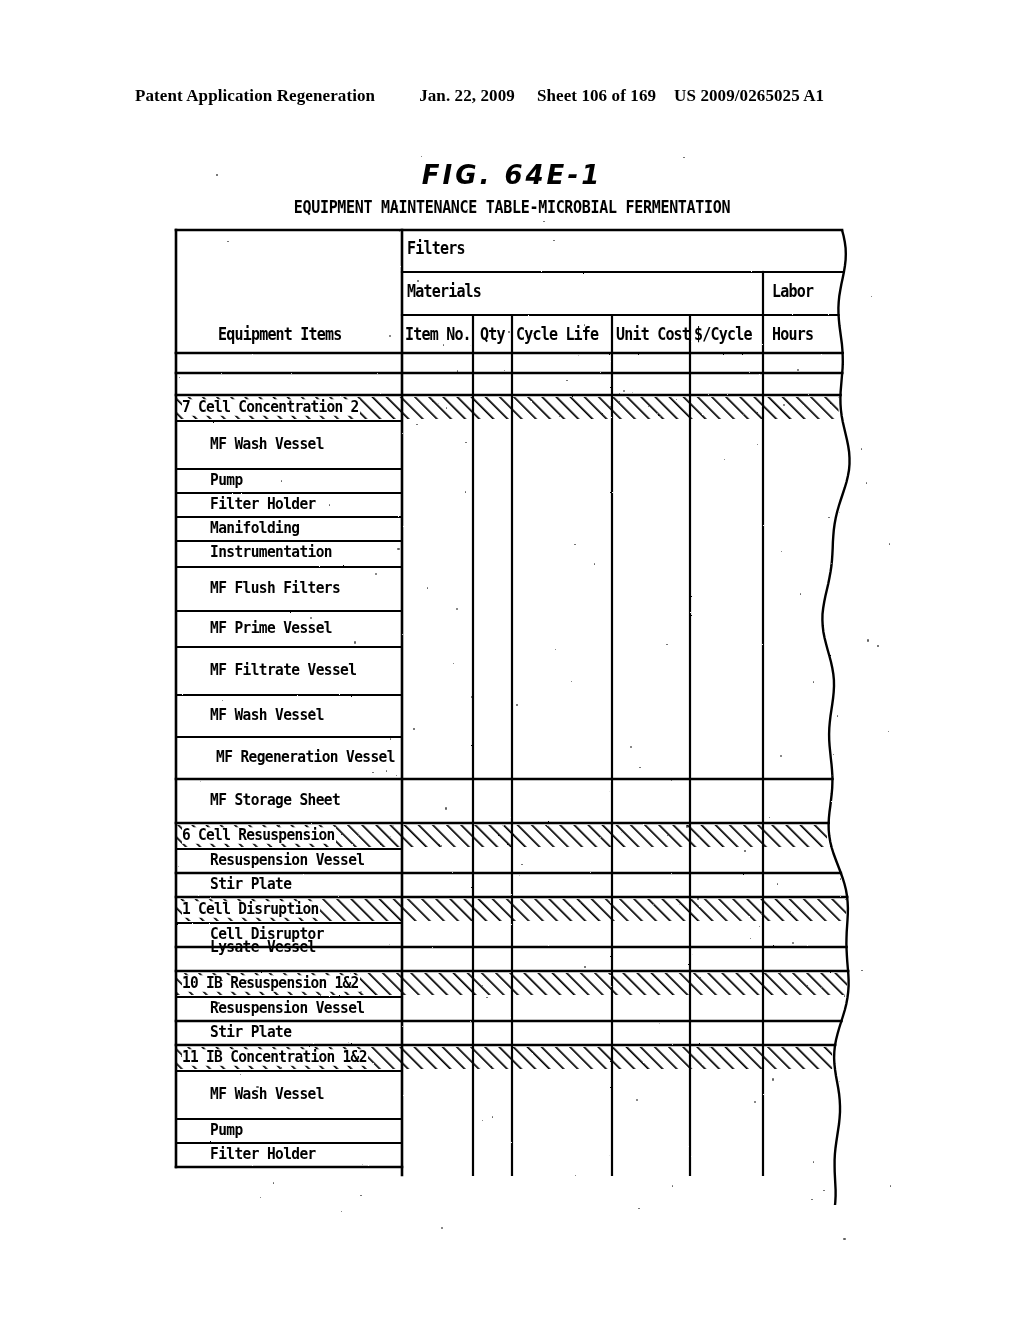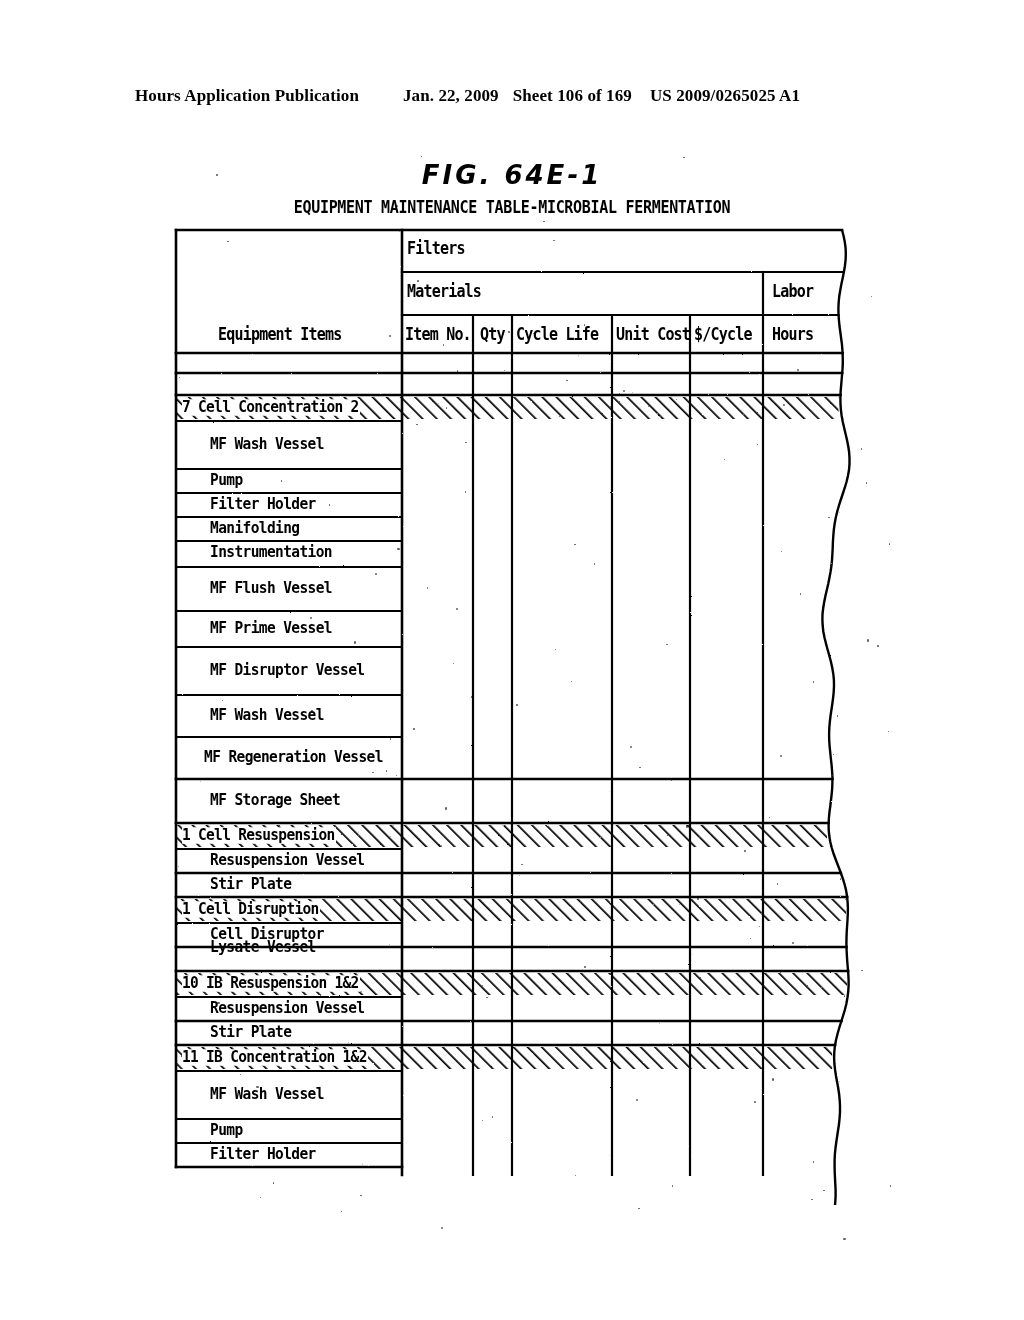--- a/index.html
+++ b/index.html
@@ -26,21 +26,21 @@
     font-family: "Liberation Serif", serif;
     font-weight: bold;
     font-size: 17px;
     letter-spacing: 0.1px;
     white-space: nowrap;
     display: flex;
     align-items: baseline;
   }
   #pub-header .ph-left { }
   #pub-header .ph-date { margin-left: 44px; }
-  #pub-header .ph-sheet { margin-left: 14px; }
+  #pub-header .ph-sheet { margin-left: 22px; }
   #pub-header .ph-pat  { margin-left: 18px; }
 
   
   #fig-label {
     position: absolute;
     top: 160px;
     left: 0;
     width: 1024px;
     text-align: center;
     font-family: "DejaVu Sans", sans-serif;
@@ -122,21 +122,21 @@
     position: absolute;
     background: #000;
     opacity: 0.62;
     border-radius: 50%;
   }
 </style>
 </head>
 <body>
 
 <div id="pub-header">
-  <span class="ph-left">Hours Application Publication</span>
+  <span class="ph-left">Patent Application Regeneration</span>
   <span class="ph-date">Jan. 22, 2009</span>
   <span class="ph-sheet">Sheet 106 of 169</span>
   <span class="ph-pat">US 2009/0265025 A1</span>
 </div>
 
 <div id="fig-label">FIG. 64E-1</div>
 <div id="fig-caption">EQUIPMENT MAINTENANCE TABLE-MICROBIAL FERMENTATION</div>
 
 <div id="table-wrap">
   <svg id="grid-svg" viewBox="0 0 660 970" preserveAspectRatio="none" xmlns="http://www.w3.org/2000/svg">
@@ -225,27 +225,27 @@
       <div class="hdr-text" style="left: 340px; top: 97px;">Cycle Life</div>
       <div class="hdr-text" style="left: 440px; top: 97px;">Unit Cost</div>
       <div class="hdr-text" style="left: 518px; top: 97px;">$/Cycle</div>
       <div class="hdr-text" style="left: 596px; top: 97px;">Hours</div>
       <div class="section-text" style="left: 6px; top: 170px; text-align: center;">7 Cell Concentration 2</div>
       <div class="cell-text" style="left: 34px; top: 207px;">MF Wash Vessel</div>
       <div class="cell-text" style="left: 34px; top: 243px;">Pump</div>
       <div class="cell-text" style="left: 34px; top: 267px;">Filter Holder</div>
       <div class="cell-text" style="left: 34px; top: 291px;">Manifolding</div>
       <div class="cell-text" style="left: 34px; top: 315px;">Instrumentation</div>
-      <div class="cell-text" style="left: 34px; top: 351px;">MF Flush Vessel</div>
+      <div class="cell-text" style="left: 34px; top: 351px;">MF Flush Filters</div>
       <div class="cell-text" style="left: 34px; top: 391px;">MF Prime Vessel</div>
-      <div class="cell-text" style="left: 34px; top: 433px;">MF Disruptor Vessel</div>
+      <div class="cell-text" style="left: 34px; top: 433px;">MF Filtrate Vessel</div>
       <div class="cell-text" style="left: 34px; top: 478px;">MF Wash Vessel</div>
-      <div class="cell-text" style="left: 28px; top: 520px; text-align: right;">MF Regeneration Vessel</div>
+      <div class="cell-text" style="left: 40px; top: 520px; text-align: right;">MF Regeneration Vessel</div>
       <div class="cell-text" style="left: 34px; top: 563px;">MF Storage Sheet</div>
-      <div class="section-text" style="left: 6px; top: 598px;">1 Cell Resuspension</div>
+      <div class="section-text" style="left: 6px; top: 598px;">6 Cell Resuspension</div>
       <div class="cell-text" style="left: 34px; top: 623px;">Resuspension Vessel</div>
       <div class="cell-text" style="left: 34px; top: 647px;">Stir Plate</div>
       <div class="section-text" style="left: 6px; top: 672px;">1 Cell Disruption</div>
       <div class="cell-text" style="left: 34px; top: 697px;">Cell Disruptor</div>
       <div class="cell-text" style="left: 34px; top: 710px;">Lysate Vessel</div>
       <div class="section-text" style="left: 6px; top: 746px;">10 IB Resuspension 1&amp;2</div>
       <div class="cell-text" style="left: 34px; top: 771px;">Resuspension Vessel</div>
       <div class="cell-text" style="left: 34px; top: 795px;">Stir Plate</div>
       <div class="section-text" style="left: 6px; top: 820px;">11 IB Concentration 1&amp;2</div>
       <div class="cell-text" style="left: 34px; top: 857px;">MF Wash Vessel</div>

